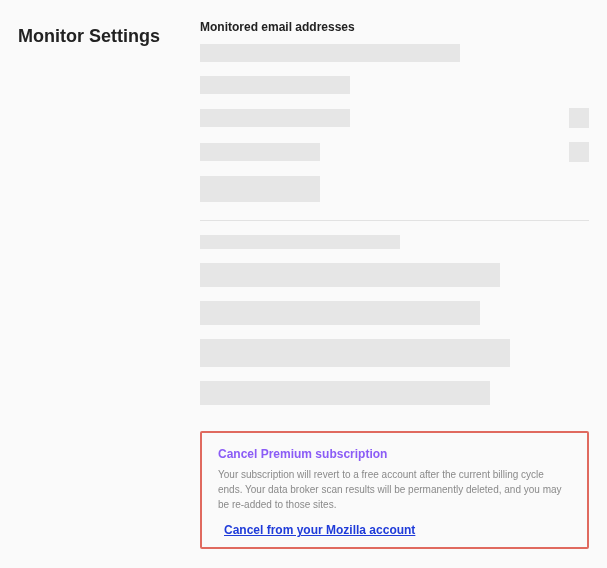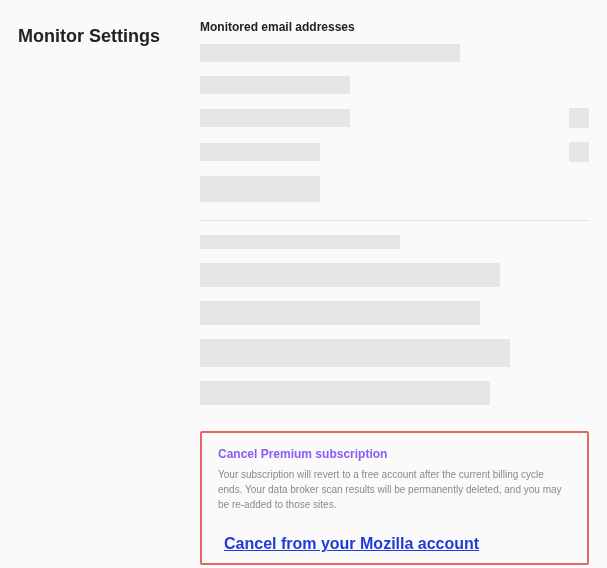--- a/index.html
+++ b/index.html
@@ -66,24 +66,24 @@
     .cancel-title {
       font-size: 12px;
       font-weight: 700;
       color: #8b5cf6;
       margin-bottom: 6px;
     }
     .cancel-desc {
       font-size: 10px;
       color: #8a8a8a;
       line-height: 1.5;
-      margin-bottom: 23px;
+      margin-bottom: 10px;
     }
     .cancel-link {
-      font-size: 16px;
+      font-size: 12px;
       font-weight: 700;
       color: #1f3bd9;
       text-decoration: underline;
       cursor: pointer;
       margin-left: 6px;
       margin-top: 19px;
     }
   </style>
 </head>
 <body>

